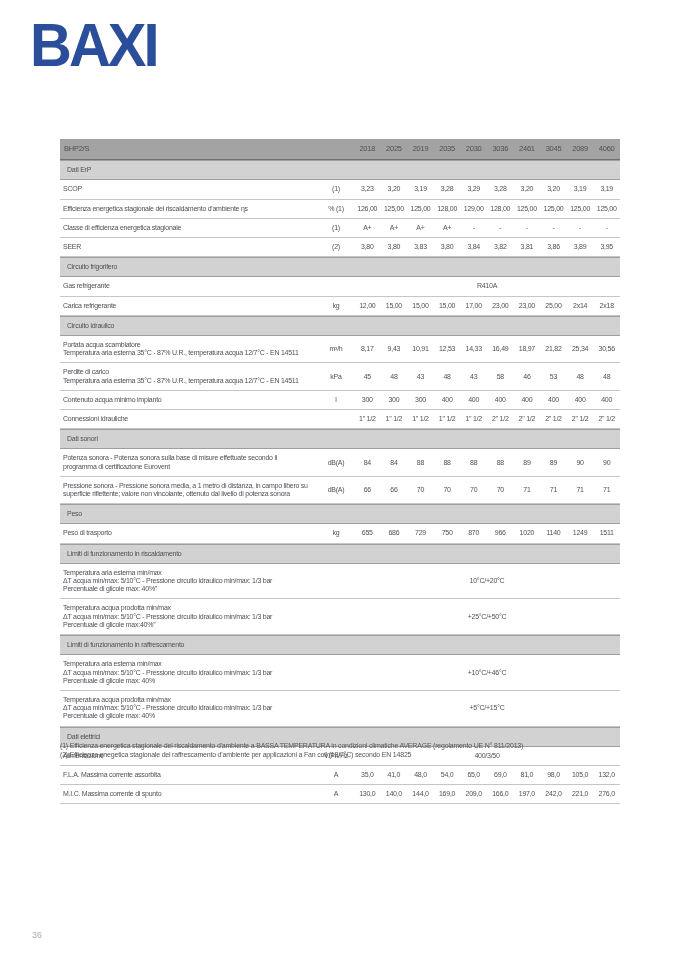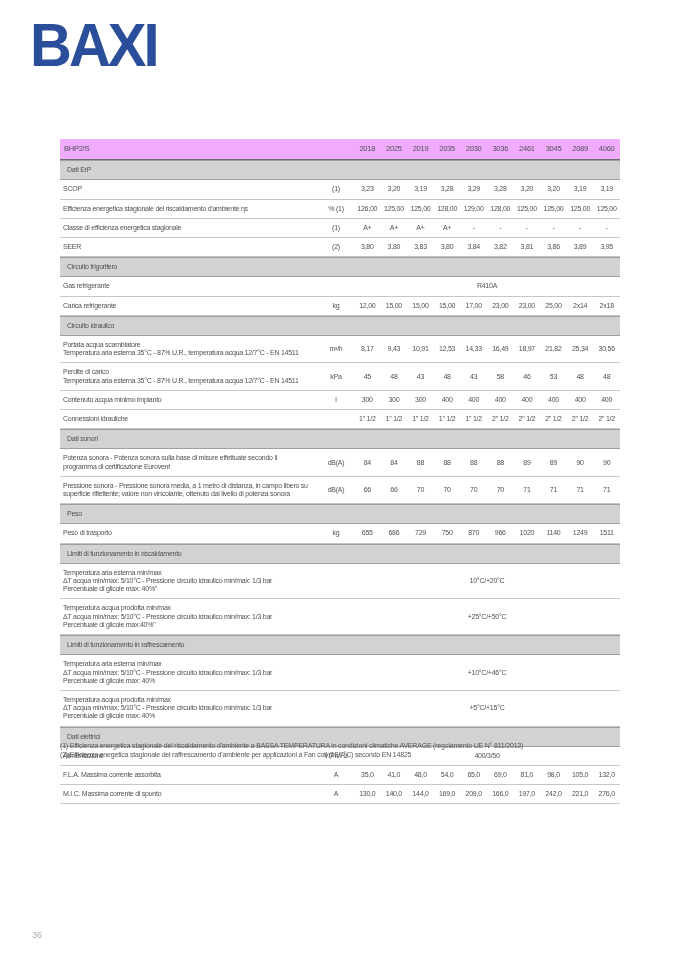--- a/index.html
+++ b/index.html
@@ -13,21 +13,21 @@
   .spec-table { position:absolute; left:60px; top:139px; width:560px;
     font-size:7px; letter-spacing:-0.25px; line-height:8.2px; }
 
   .row { display:grid; grid-template-columns:258px 36px repeat(10, 1fr);
     align-items:center; border-bottom:1px solid #c6c6c6; background:#fff; }
   .row .label { padding:5px 2px 5px 3px; white-space:pre-line; text-align:left; }
   .row .unit  { text-align:center; padding:5px 0; }
   .row .val   { text-align:center; padding:5px 0; }
   .row .span-val { grid-column:3 / -1; text-align:center; padding:5px 0; }
 
-  .row.model-header { background:#f0abfc; border-bottom:1px solid #6f6f6f; font-size:7.5px; }
+  .row.model-header { background:#a3a3a3; border-bottom:1px solid #6f6f6f; font-size:7.5px; }
   .row.model-header .label { padding:6px 2px 6px 4px; }
   .row.model-header .val { padding:2px 0; }
 
   .row.section { background:#d2d2d3; border-top:1px solid #9e9e9e; border-bottom:1px solid #9e9e9e; }
   .row.section .section-label { grid-column:1 / -1; padding:5px 2px 5px 7px; text-align:left; }
 
   .footnotes { position:absolute; left:60px; top:742px; width:580px;
     font-size:7px; letter-spacing:-0.2px; line-height:8.6px; color:#55565a; }
 
   .page-number { position:absolute; left:32px; top:930px; font-size:9px; color:#adadad; }

